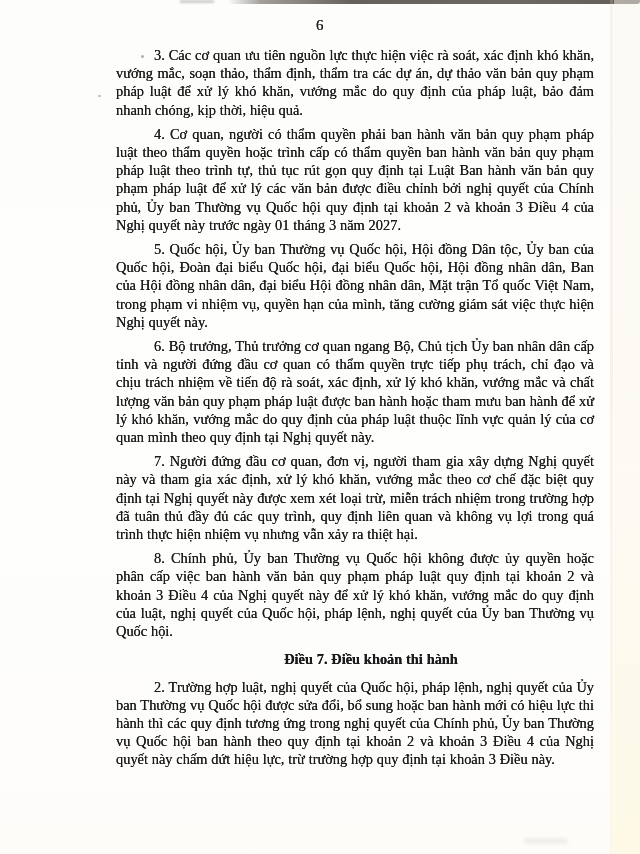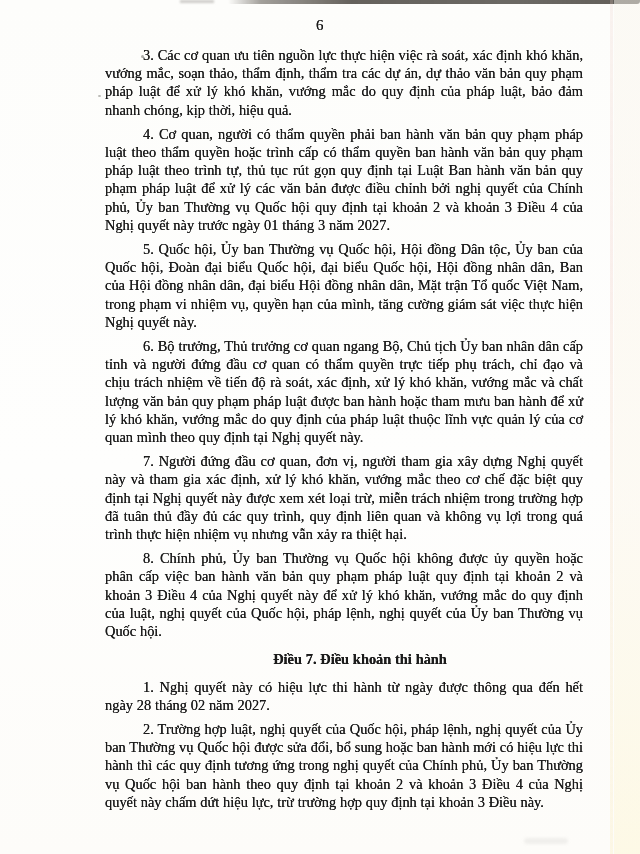--- a/index.html
+++ b/index.html
@@ -86,21 +86,21 @@
     left: 0;
     width: 100%;
     text-align: center;
     font-size: 15px;
     letter-spacing: 0.5px;
     text-shadow: 0 0 0.4px #222;
   }
   .content {
     position: absolute;
     top: 46px;
-    left: 105px;
+    left: 116px;
     width: 478px;
   }
   .content p {
     margin: 0 0 6px 0;
     font-size: 14.4px;
     line-height: 18.2px;
     text-align: justify;
     text-indent: 38px;
     text-shadow: 0 0 0.4px #1f1f1f;
     word-spacing: 0.2px;
@@ -129,17 +129,16 @@
   <div class="page-number">6</div>
 
   <div class="content">
     <p>3. Các cơ quan ưu tiên nguồn lực thực hiện việc rà soát, xác định khó khăn, vướng mắc, soạn thảo, thẩm định, thẩm tra các dự án, dự thảo văn bản quy phạm pháp luật để xử lý khó khăn, vướng mắc do quy định của pháp luật, bảo đảm nhanh chóng, kịp thời, hiệu quả.</p>
     <p>4. Cơ quan, người có thẩm quyền phải ban hành văn bản quy phạm pháp luật theo thẩm quyền hoặc trình cấp có thẩm quyền ban hành văn bản quy phạm pháp luật theo trình tự, thủ tục rút gọn quy định tại Luật Ban hành văn bản quy phạm pháp luật để xử lý các văn bản được điều chỉnh bởi nghị quyết của Chính phủ, Ủy ban Thường vụ Quốc hội quy định tại khoản 2 và khoản 3 Điều 4 của Nghị quyết này trước ngày 01 tháng 3 năm 2027.</p>
     <p>5. Quốc hội, Ủy ban Thường vụ Quốc hội, Hội đồng Dân tộc, Ủy ban của Quốc hội, Đoàn đại biểu Quốc hội, đại biểu Quốc hội, Hội đồng nhân dân, Ban của Hội đồng nhân dân, đại biểu Hội đồng nhân dân, Mặt trận Tổ quốc Việt Nam, trong phạm vi nhiệm vụ, quyền hạn của mình, tăng cường giám sát việc thực hiện Nghị quyết này.</p>
     <p>6. Bộ trưởng, Thủ trưởng cơ quan ngang Bộ, Chủ tịch Ủy ban nhân dân cấp tỉnh và người đứng đầu cơ quan có thẩm quyền trực tiếp phụ trách, chỉ đạo và chịu trách nhiệm về tiến độ rà soát, xác định, xử lý khó khăn, vướng mắc và chất lượng văn bản quy phạm pháp luật được ban hành hoặc tham mưu ban hành để xử lý khó khăn, vướng mắc do quy định của pháp luật thuộc lĩnh vực quản lý của cơ quan mình theo quy định tại Nghị quyết này.</p>
     <p>7. Người đứng đầu cơ quan, đơn vị, người tham gia xây dựng Nghị quyết này và tham gia xác định, xử lý khó khăn, vướng mắc theo cơ chế đặc biệt quy định tại Nghị quyết này được xem xét loại trừ, miễn trách nhiệm trong trường hợp đã tuân thủ đầy đủ các quy trình, quy định liên quan và không vụ lợi trong quá trình thực hiện nhiệm vụ nhưng vẫn xảy ra thiệt hại.</p>
     <p>8. Chính phủ, Ủy ban Thường vụ Quốc hội không được ủy quyền hoặc phân cấp việc ban hành văn bản quy phạm pháp luật quy định tại khoản 2 và khoản 3 Điều 4 của Nghị quyết này để xử lý khó khăn, vướng mắc do quy định của luật, nghị quyết của Quốc hội, pháp lệnh, nghị quyết của Ủy ban Thường vụ Quốc hội.</p>
     <p class="heading">Điều 7. Điều khoản thi hành</p>
-    <p>1. Nghị quyết này có hiệu lực thi hành từ ngày được thông qua đến hết ngày 28 tháng 02 năm 2027.</p>
     <p>2. Trường hợp luật, nghị quyết của Quốc hội, pháp lệnh, nghị quyết của Ủy ban Thường vụ Quốc hội được sửa đổi, bổ sung hoặc ban hành mới có hiệu lực thi hành thì các quy định tương ứng trong nghị quyết của Chính phủ, Ủy ban Thường vụ Quốc hội ban hành theo quy định tại khoản 2 và khoản 3 Điều 4 của Nghị quyết này chấm dứt hiệu lực, trừ trường hợp quy định tại khoản 3 Điều này.</p>
   </div>
 
 </div>
 
 </body></html>

